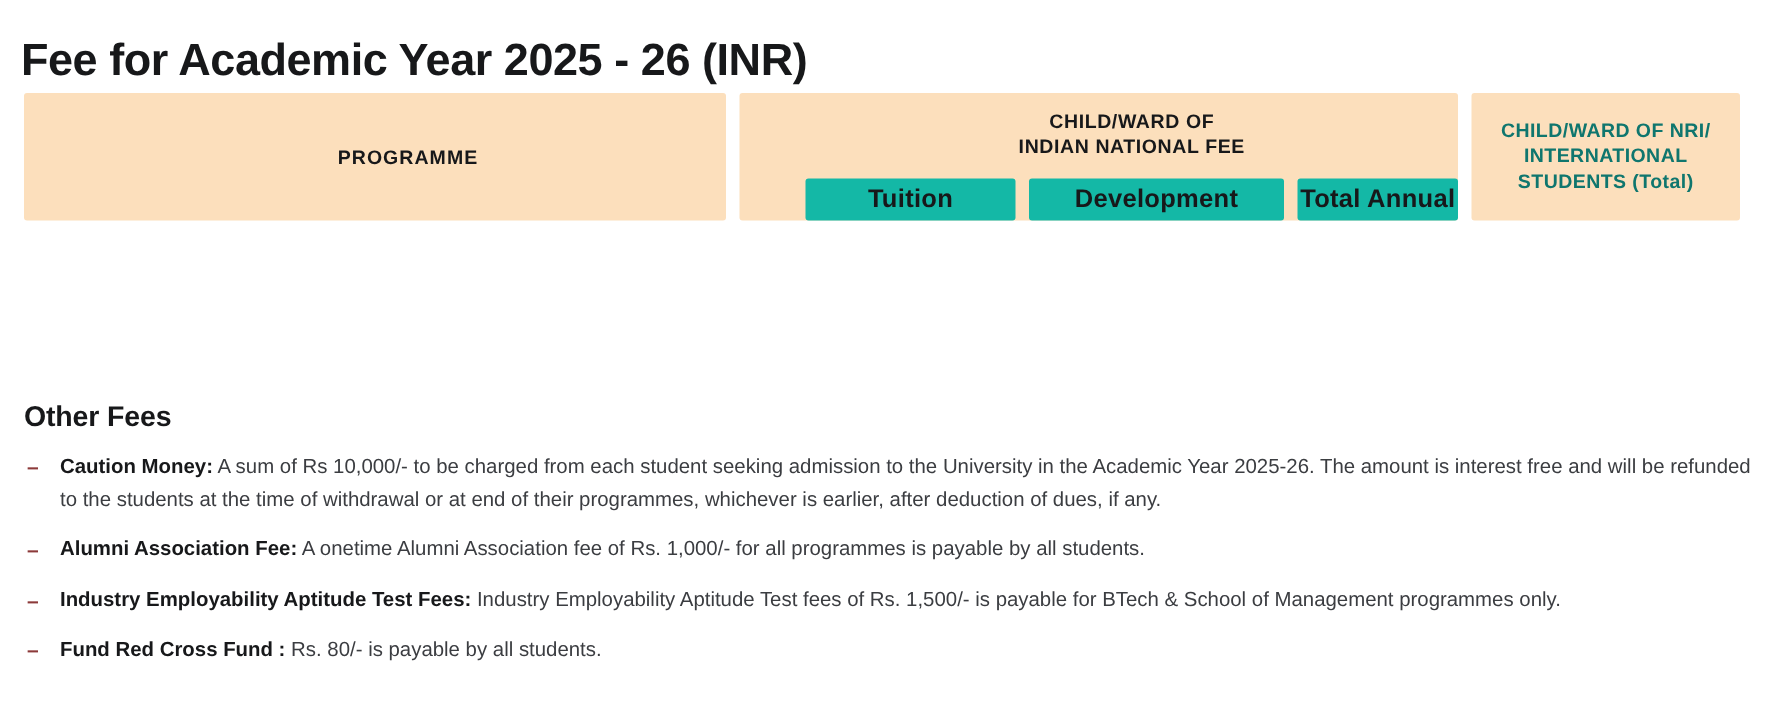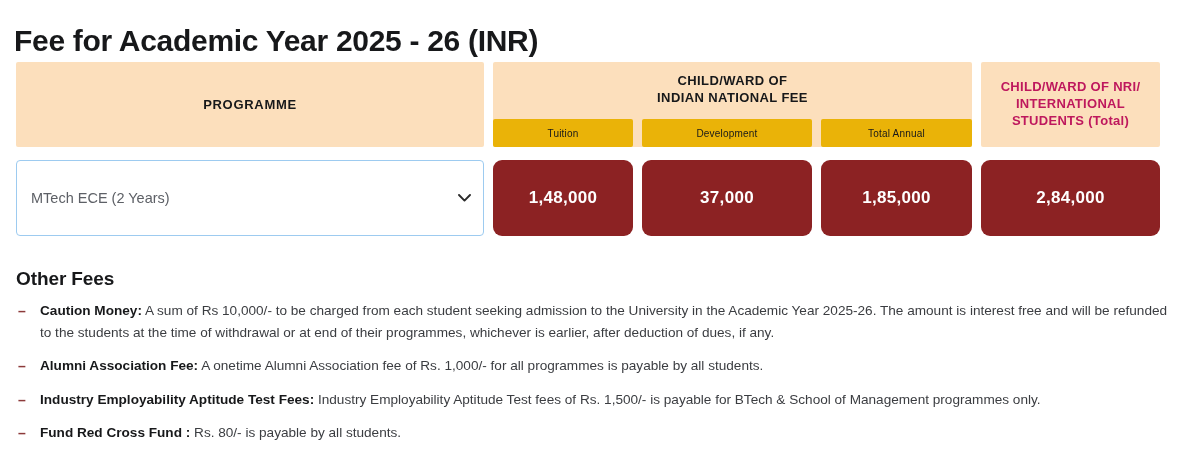--- a/index.html
+++ b/index.html
@@ -47,20 +47,21 @@
 
   .col-programme { width: 468px; flex: 0 0 468px; }
   .col-indian    { width: 479px; flex: 0 0 479px; }
   .col-nri       { width: 179px; flex: 0 0 179px; }
 
   
   .hdr-block {
     background: #FCDFBC;
     border-radius: 2px;
     box-sizing: border-box;
+    padding-left: 44px;
   }
 
   .hdr-programme {
     height: 85px;
     display: flex;
     align-items: center;
     justify-content: center;
     text-align: right;
   }
   .hdr-programme .hdr-text {
@@ -88,45 +89,45 @@
     letter-spacing: 0.4px;
     color: #17181a;
     padding-bottom: 2px;
   }
   .subhdr-row {
     display: flex;
     gap: 9px;
     height: 28px;
   }
   .subhdr-cell {
-    background: #eab308;
+    background: #14b8a6;
     border-radius: 2px;
     display: flex;
     align-items: center;
     justify-content: center;
-    font-size: 10px;
-    font-weight: normal;
+    font-size: 17px;
+    font-weight: bold;
     color: #17181a;
     letter-spacing: 0.2px;
   }
   .sub-tuition    { flex: 0 0 140px; }
   .sub-dev        { flex: 0 0 170px; }
   .sub-total      { flex: 1 1 auto; }
 
   .hdr-nri {
     height: 85px;
     display: flex;
     align-items: center;
     justify-content: center;
     text-align: center;
     font-size: 13px;
     font-weight: bold;
     line-height: 1.3;
     letter-spacing: 0.3px;
-    color: #be185d;
+    color: #0f766e;
     padding: 0 4px;
   }
 
   
   .value-row {
     position: absolute;
     left: 16px;
     top: 160px;
     width: 1152px;
     display: flex;
@@ -263,43 +264,20 @@
 
     <div class="hdr-block hdr-nri col-nri">
       <span>
         <span>CHILD/WARD OF NRI/</span><br>
         <span>INTERNATIONAL</span><br>
         <span>STUDENTS (Total)</span>
       </span>
     </div>
   </div>
 
-  <div class="value-row">
-
-    <div class="programme-select-wrap">
-      <select class="programme-select">
-        <option>MTech ECE (2 Years)</option>
-      </select>
-      <span class="select-chevron">
-        <svg width="13" height="8" viewBox="0 0 13 8" aria-hidden="true">
-          <path d="M1 1 L6.5 6.6 L12 1" fill="none" stroke="#2b2b2b" stroke-width="1.9" stroke-linecap="round" stroke-linejoin="round"></path>
-        </svg>
-      </span>
-    </div>
-
-    <div class="fee-cells-indian">
-      <div class="fee-cell fee-tuition">1,48,000</div>
-      <div class="fee-cell fee-dev">37,000</div>
-      <div class="fee-cell fee-total">1,85,000</div>
-    </div>
-
-    <div class="fee-cells-nri">
-      <div class="fee-cell fee-nri">2,84,000</div>
-    </div>
-  </div>
 
   <div class="other-fees">
     <h2 class="other-fees-title">Other Fees</h2>
 
     <div class="fee-note">
       <span class="dash">–</span>
       <span class="note-body"><span class="note-label">Caution Money:</span><span class="note-text"> A sum of Rs 10,000/- to be charged from each student seeking admission to the University in the Academic Year 2025-26. The amount is interest free and will be refunded to the students at the time of withdrawal or at end of their programmes, whichever is earlier, after deduction of dues, if any.</span></span>
     </div>
 
     <div class="fee-note">

